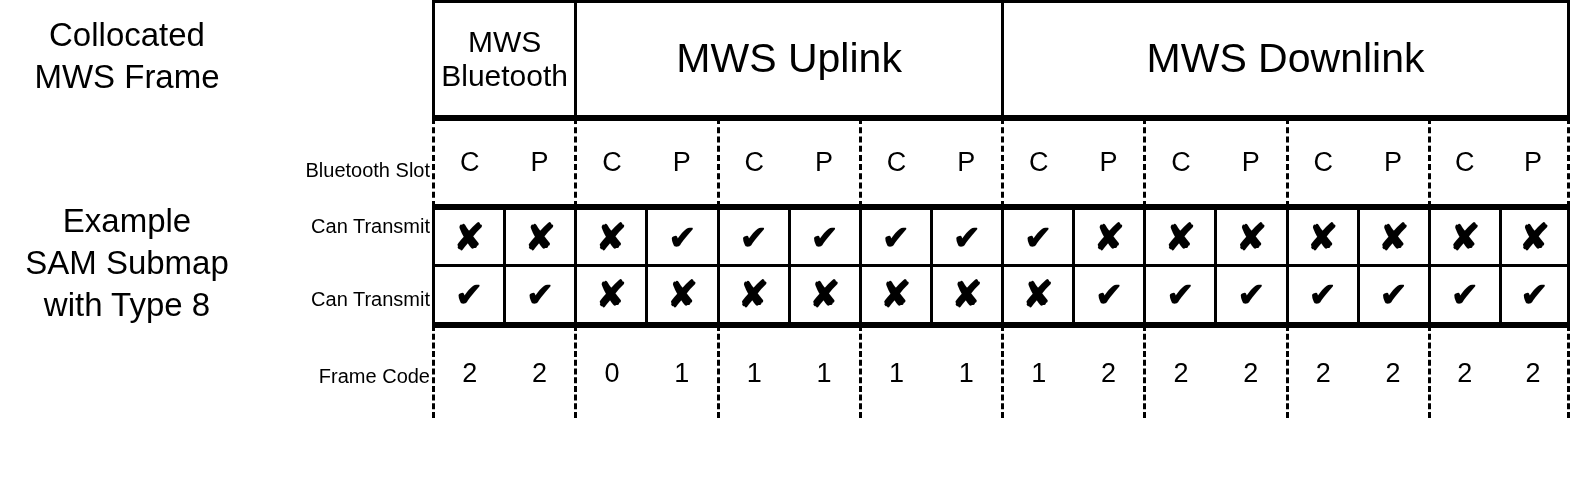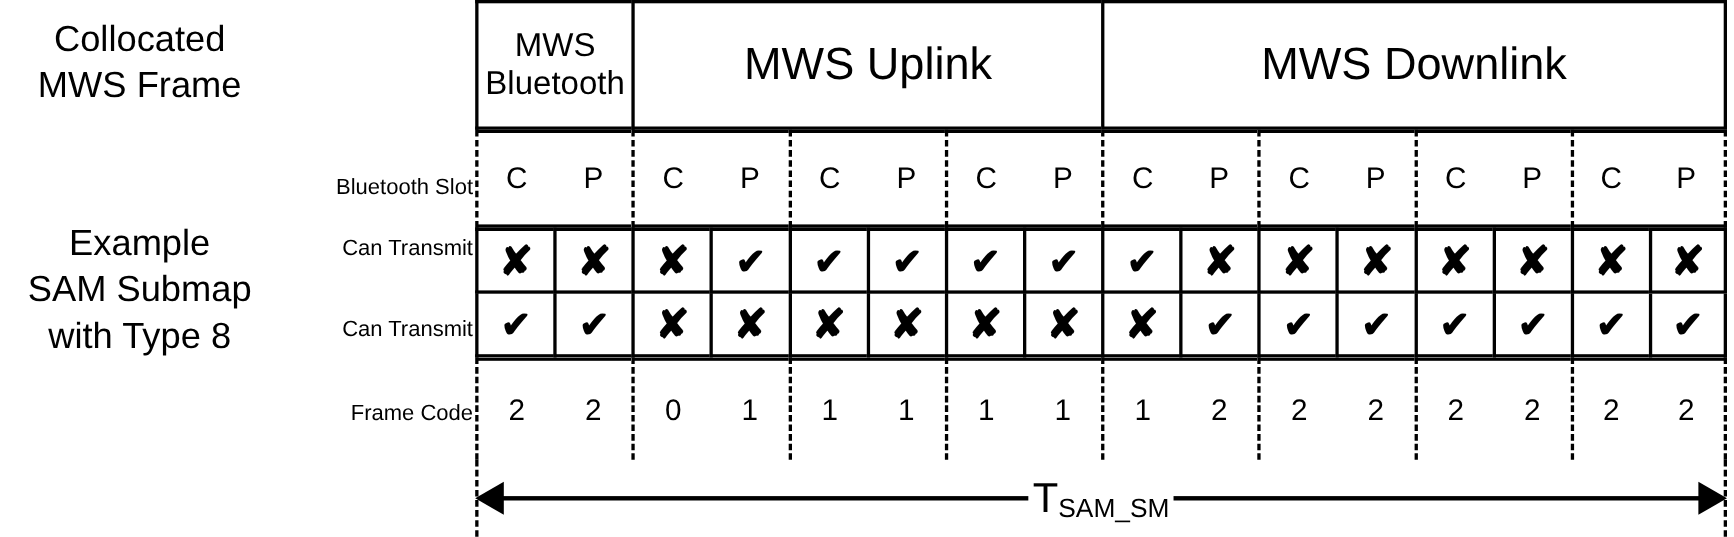--- a/index.html
+++ b/index.html
@@ -293,22 +293,14 @@
           <div class="slot" style="flex: 1 1 50%;">2</div>
         </div>
         <div class="tpair" style="flex: 0 0 12.5%;">
           <div class="slot" style="flex: 1 1 50%;">2</div>
           <div class="slot" style="flex: 1 1 50%;">2</div>
         </div>
       </div>
 
   </div>
 
-  <div id="arrow-band">
-    <div class="edge-tick" id="edge-tick-left"></div>
-    <div class="edge-tick" id="edge-tick-right"></div>
-    <div id="arrow-line"></div>
-    <div class="arrow-head" id="arrow-head-left"></div>
-    <div class="arrow-head" id="arrow-head-right"></div>
-    <div id="duration-label"><span>T</span><sub>SAM_SM</sub></div>
-  </div>
 
 </div>
 
 </body></html>

